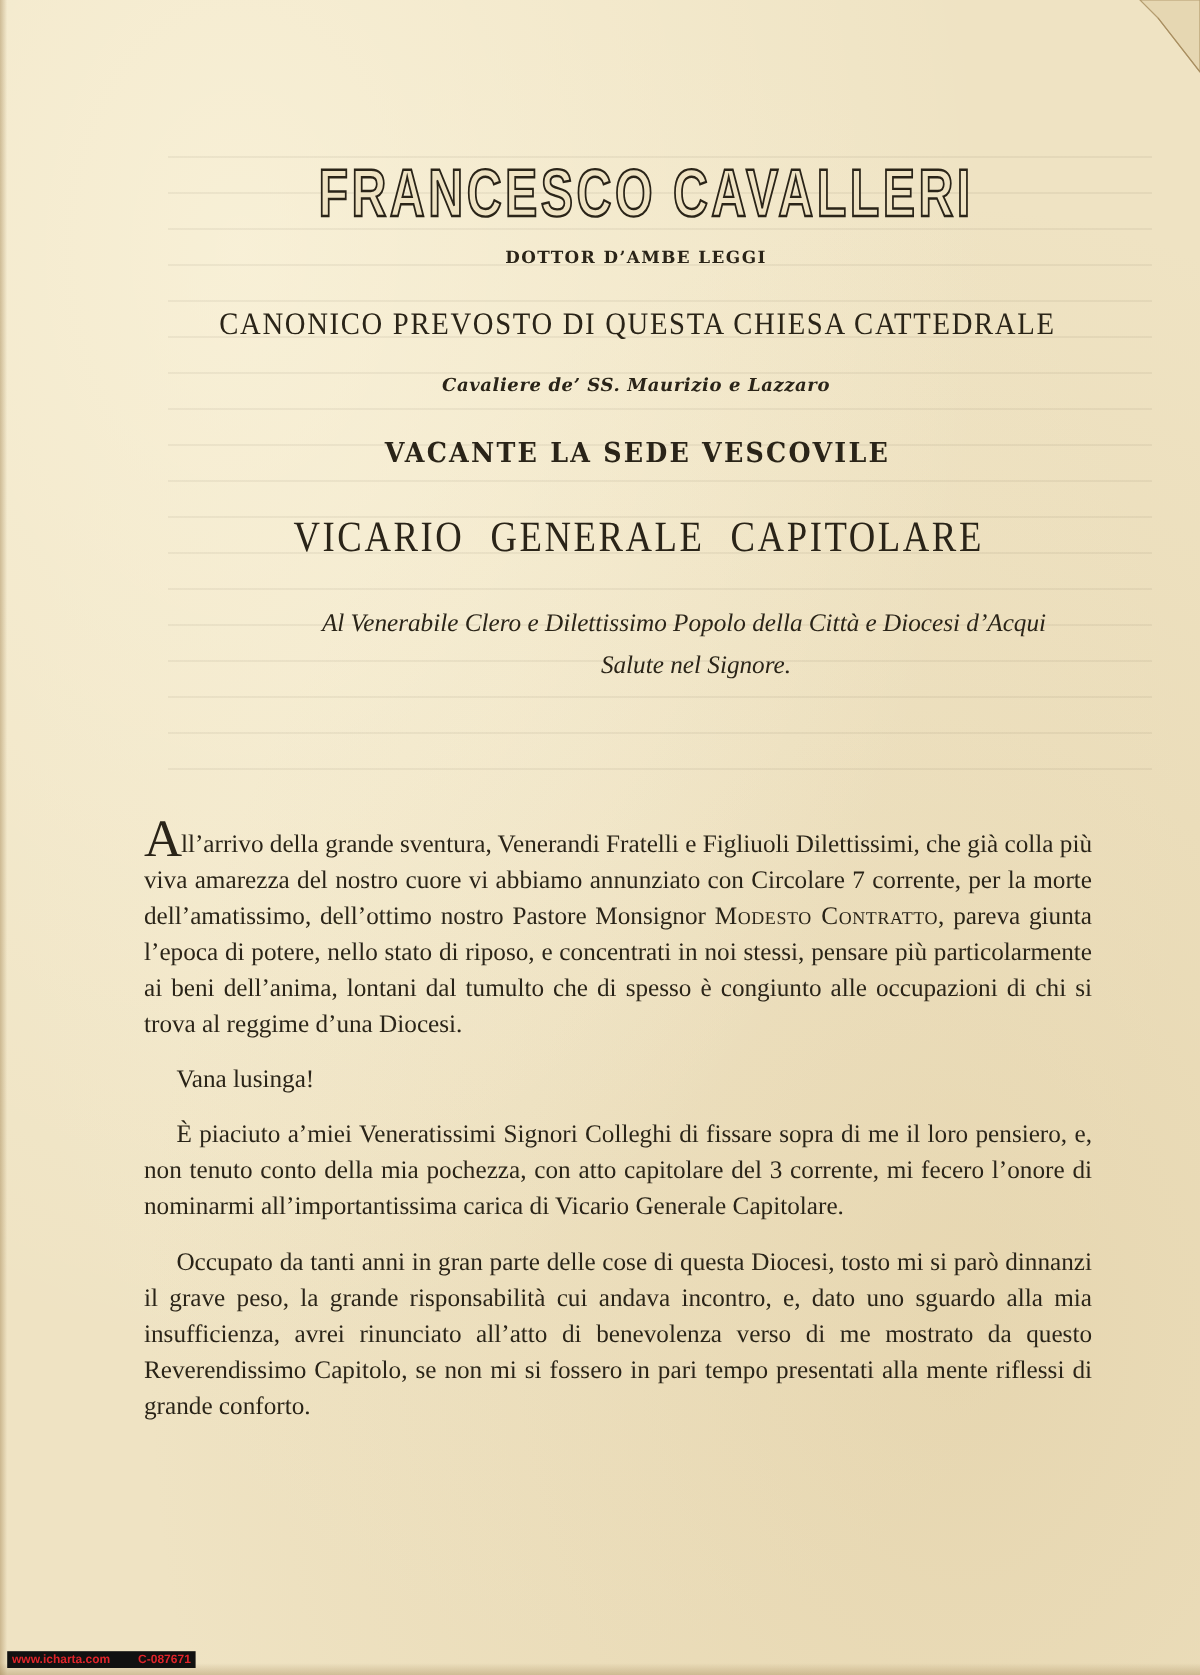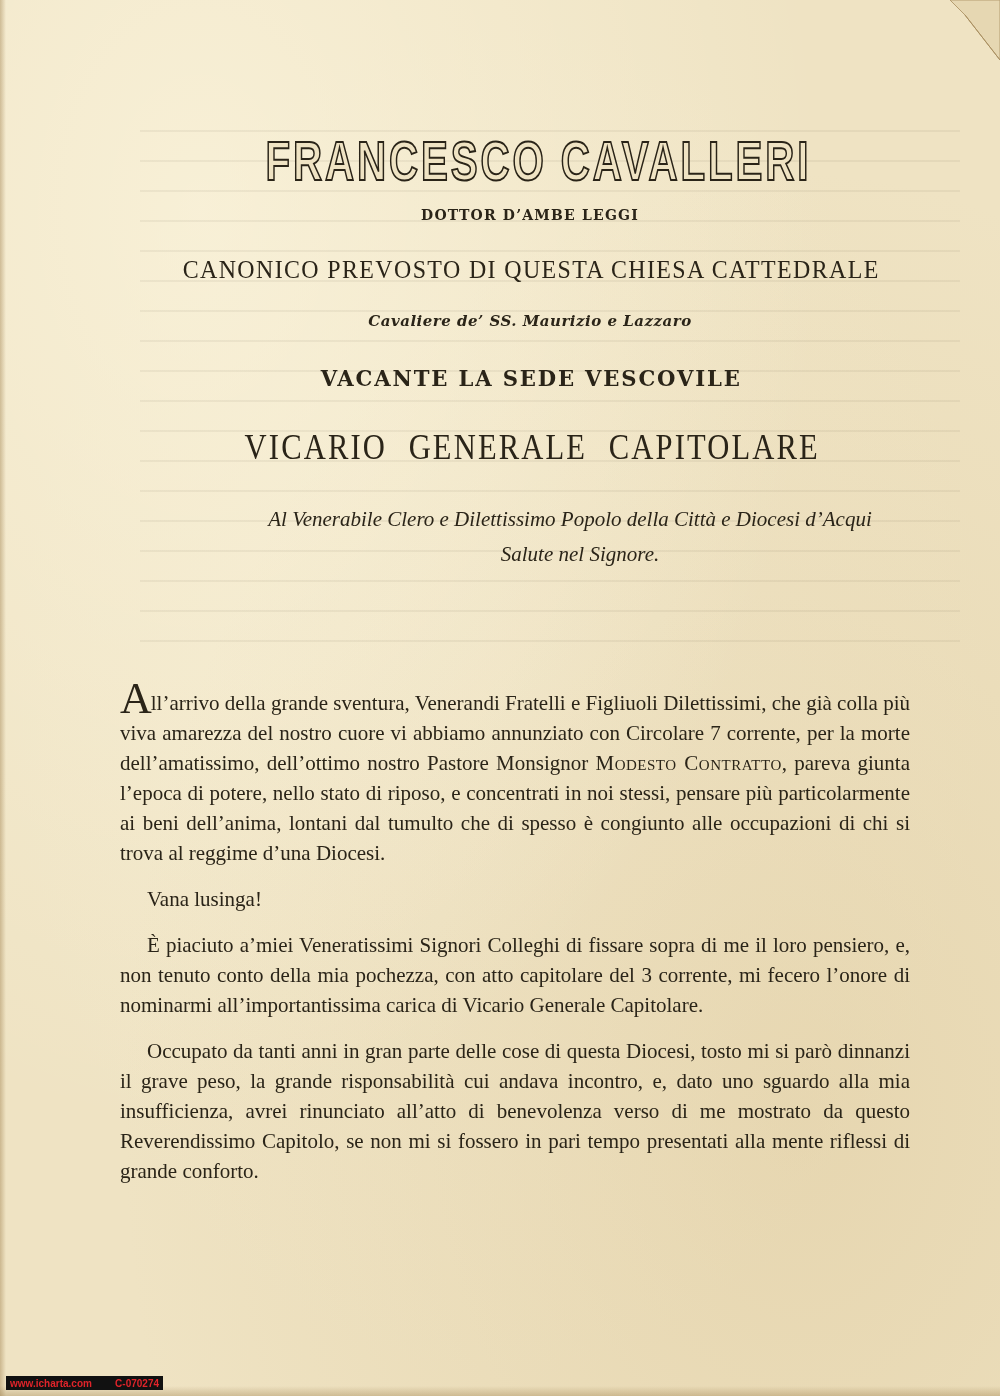--- a/index.html
+++ b/index.html
@@ -95,14 +95,14 @@
 
 <div class="body-text">
   <p><span class="dropcap">A</span><span>ll’arrivo della grande sventura, Venerandi Fratelli e Figliuoli Dilettissimi, che già colla più viva amarezza del nostro cuore vi abbiamo annunziato con Circolare 7 corrente, per la morte dell’amatissimo, dell’ottimo nostro Pastore Monsignor </span><span class="smallcaps">Modesto Contratto</span><span>, pareva giunta l’epoca di potere, nello stato di riposo, e concentrati in noi stessi, pensare più particolarmente ai beni dell’anima, lontani dal tumulto che di spesso è congiunto alle occupazioni di chi si trova al reggime d’una Diocesi.</span></p>
   <p class="indent">Vana lusinga!</p>
   <p class="indent">È piaciuto a’miei Veneratissimi Signori Colleghi di fissare sopra di me il loro pensiero, e, non tenuto conto della mia pochezza, con atto capitolare del 3 corrente, mi fecero l’onore di nominarmi all’importantissima carica di Vicario Generale Capitolare.</p>
   <p class="indent">Occupato da tanti anni in gran parte delle cose di questa Diocesi, tosto mi si parò dinnanzi il grave peso, la grande risponsabilità cui andava incontro, e, dato uno sguardo alla mia insufficienza, avrei rinunciato all’atto di benevolenza verso di me mostrato da questo Reverendissimo Capitolo, se non mi si fossero in pari tempo presentati alla mente riflessi di grande conforto.</p>
 </div>
 
 <div class="watermark">
   <span>www.icharta.com</span>
-  <span>C-070274</span>
+  <span>C-087671</span>
 </div>
 
 </body></html>

